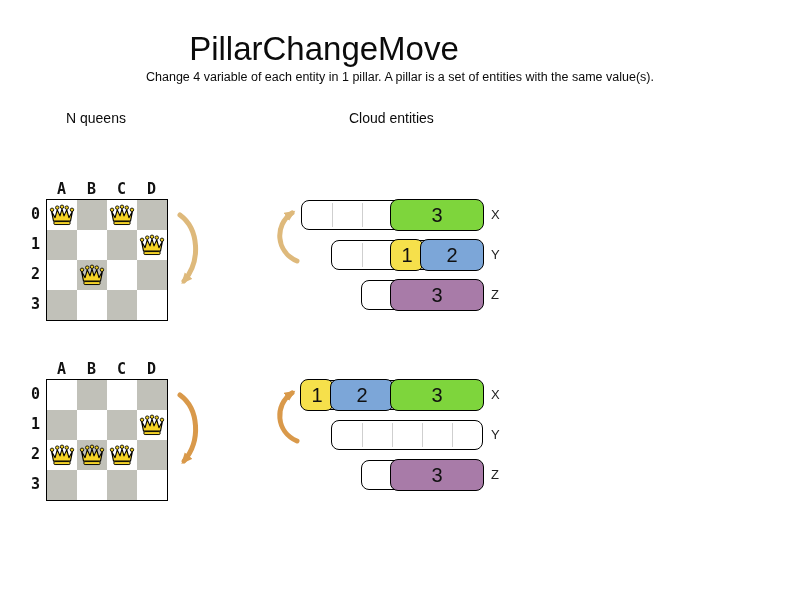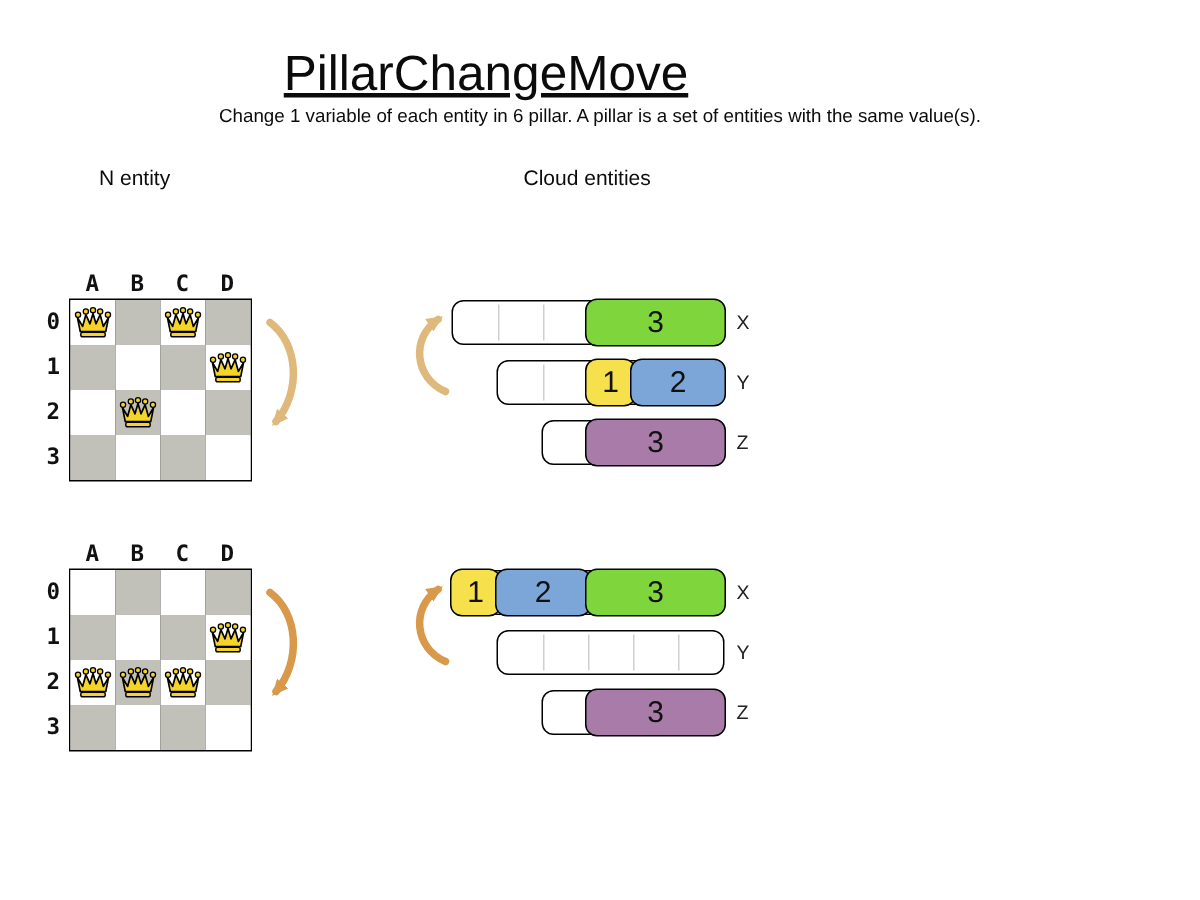--- a/index.html
+++ b/index.html
@@ -1,19 +1,19 @@
 <!DOCTYPE html>
 <html><head>
 <meta charset="utf-8">
 <style>
   html,body{margin:0;padding:0;}
   body{width:800px;height:600px;background:#ffffff;position:relative;overflow:hidden;
        font-family:"Liberation Sans", sans-serif;color:#000;}
   .abs{position:absolute;}
-  #title{left:0;top:30px;width:648px;text-align:center;font-size:33px;color:#0b0b0b;text-decoration:underline;}
+  #title{left:0;top:30px;width:648px;text-align:center;font-size:33px;color:#0b0b0b;}
   #subtitle{left:0;top:70px;width:800px;text-align:center;font-size:12.5px;color:#0b0b0b;}
   .section-label{font-size:14px;color:#0b0b0b;}
   #nqueens-label{left:66px;top:110px;}
   #cloud-label{left:349px;top:110px;}
   .col-label,.row-label{font-family:"DejaVu Sans Mono", monospace;font-weight:bold;
        font-size:15px;color:#111;line-height:16px;}
   .col-label{text-align:center;}
   .row-label{text-align:right;}
   .board{border:1px solid #000;display:grid;background:#fff;}
   .cell{width:30px;height:30px;border-right:1px solid #000;border-bottom:1px solid #000;
@@ -23,22 +23,22 @@
   .bar{background:#fff;border:1.6px solid #000;border-radius:8px;height:28px;box-sizing:content-box;}
   .divider{position:absolute;top:2px;bottom:2px;width:1px;background:#cfcfcf;}
   .block{position:absolute;border:1.8px solid #000;border-radius:8px;box-sizing:border-box;
        display:flex;align-items:center;justify-content:center;font-size:20px;color:#111;}
   .bar-label{font-size:13px;color:#222;}
 </style>
 </head>
 <body>
 
 <div class="abs" id="title">PillarChangeMove</div>
-<div class="abs" id="subtitle">Change 1 variable of each entity in 6 pillar. A pillar is a set of entities with the same value(s).</div>
-<div class="abs section-label" id="nqueens-label">N entity</div>
+<div class="abs" id="subtitle">Change 4 variable of each entity in 1 pillar. A pillar is a set of entities with the same value(s).</div>
+<div class="abs section-label" id="nqueens-label">N queens</div>
 <div class="abs section-label" id="cloud-label">Cloud entities</div>
 
 <div id="diagram-root">
     <div class="abs col-label" style="left: 46px; top: 181px; width: 31px;">A</div>
     <div class="abs col-label" style="left: 76px; top: 181px; width: 31px;">B</div>
     <div class="abs col-label" style="left: 106px; top: 181px; width: 31px;">C</div>
     <div class="abs col-label" style="left: 136px; top: 181px; width: 31px;">D</div>
     <div class="abs row-label" style="left: 24px; top: 206px; width: 16px;">0</div>
     <div class="abs row-label" style="left: 24px; top: 236px; width: 16px;">1</div>
     <div class="abs row-label" style="left: 24px; top: 266px; width: 16px;">2</div>

